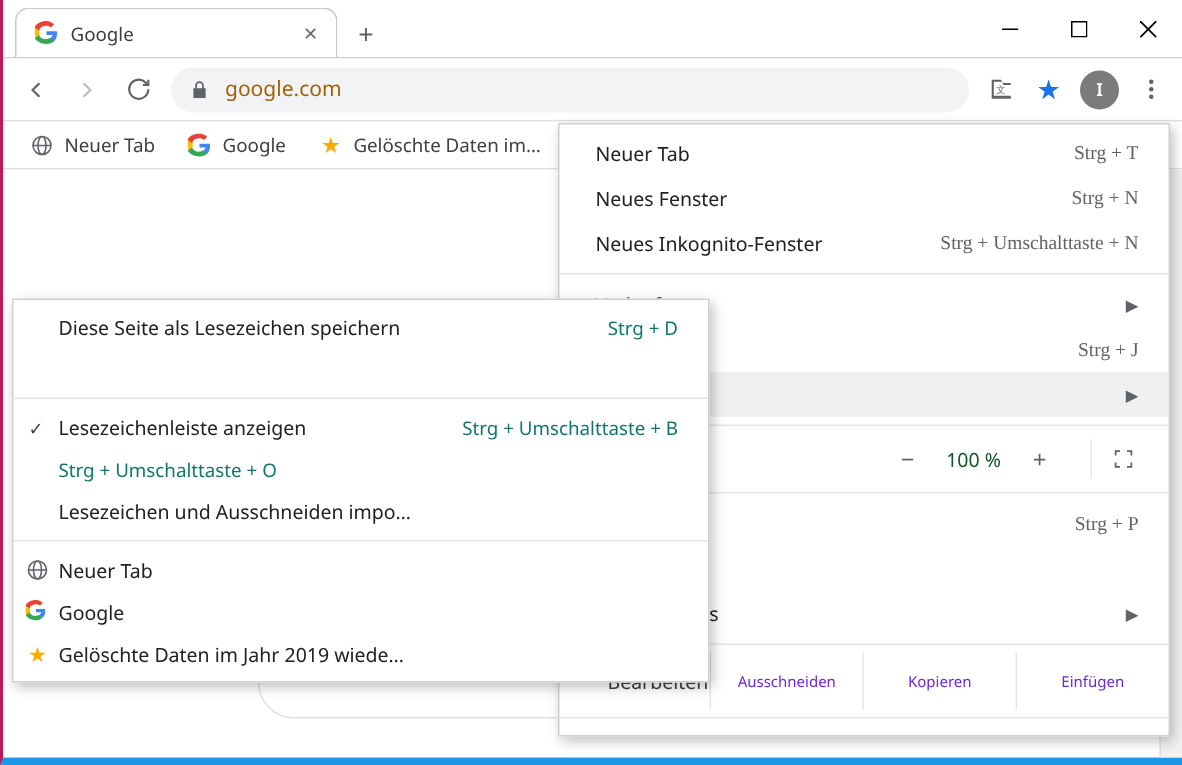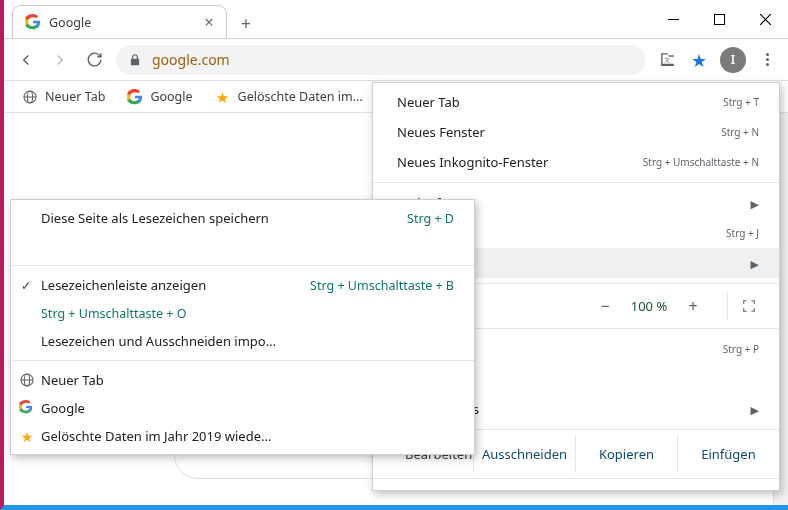--- a/index.html
+++ b/index.html
@@ -7,21 +7,21 @@
     margin: 0; padding: 0;
     font-family: "Segoe UI", system-ui, Arial, sans-serif;
     font-size: 13px;
     color: #3c4043;
     background: #fff;
   }
   .viewport {
     width: 788px; height: 510px;
     position: relative;
     background: #e9e9e9;
-    border-left: 4px solid #be185d;
+    border-left: 2px solid #be185d;
     border-bottom: 5px solid #1f97e8;
     overflow: hidden;
   }
   
   .titlebar {
     position: absolute; top: 0; left: 0; right: 0;
     height: 39px;
     background: #fff;
     display: flex;
     align-items: stretch;
@@ -149,21 +149,21 @@
   }
   .mm-row {
     display: flex; align-items: center;
     height: 30px;
     padding: 0 20px 0 24px;
     font-size: 13px; color: #202124;
     cursor: pointer;
   }
   .mm-row.hover { background: #eef0f2; }
   .mm-label { flex: 1; }
-  .mm-shortcut { color: #5f6368; font-size: 10px; }
+  .mm-shortcut { color: #5f6368; font-size: 13px; font-family: Liberation Serif, serif; }
   .mm-arrow { color: #5f6368; margin-left: 14px; font-size: 11px; }
   .mm-sep { height: 1px; background: #e6e6e6; margin: 5px 0; }
   .mm-zoom {
     display: flex; align-items: center;
     height: 34px;
     padding: 0 10px 0 24px;
     gap: 0;
     border-bottom: 1px solid transparent;
   }
   .mm-zoom .mm-label { flex: 1; }
@@ -183,21 +183,21 @@
   .mm-edit .ed-label {
     flex: 0 0 100px;
     padding-left: 32px;
     display: flex; align-items: center;
     cursor: default;
   }
   .ed-btn {
     flex: 1;
     border-left: 1px solid #e6e6e6;
     display: flex; align-items: center; justify-content: center;
-    cursor: pointer; font-size: 13px; color: #0c4a6e;
+    cursor: pointer; font-size: 10px; color: #6d28d9;
   }
 
   
   .sub-menu {
     position: absolute;
     top: 199px; left: 6px;
     width: 465px;
     background: #fff;
     border: 1px solid #cfcfcf;
     box-shadow: 2px 3px 8px rgba(0,0,0,0.25);

